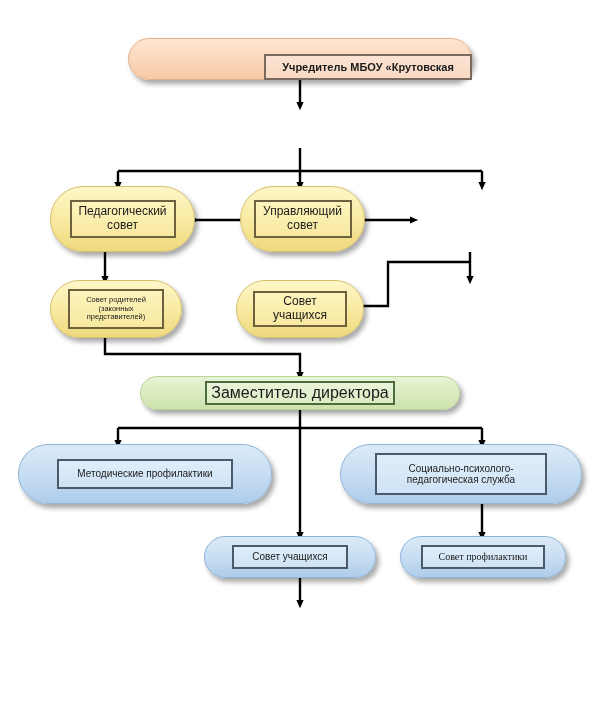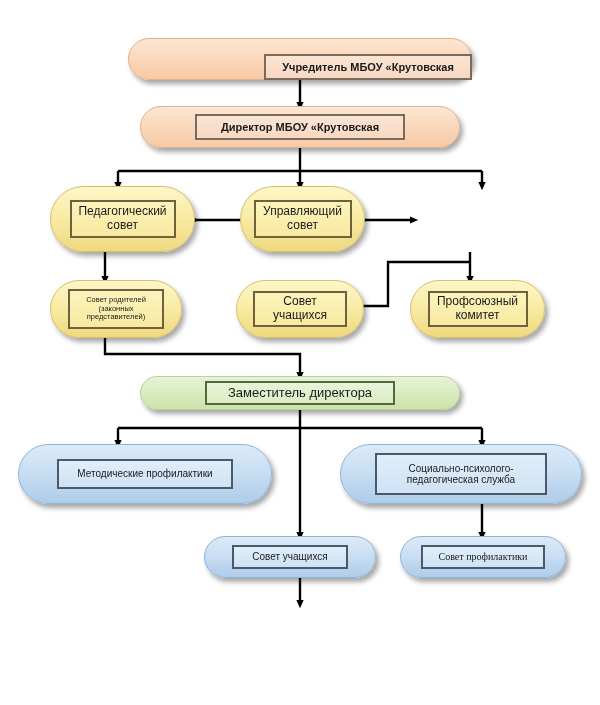--- a/index.html
+++ b/index.html
@@ -55,21 +55,21 @@
   }
   .ibox.yellow{
     background:linear-gradient(180deg,#fdf4bc 0%,#f8e9a0 100%);
     border:2px solid #6e6140;
     font-size:12px;
   }
   .ibox.yellow.small{ font-size:7.5px; }
   .ibox.green{
     background:linear-gradient(180deg,#e9f4d9 0%,#dcecc4 100%);
     border:2px solid #4d6b3c;
-    font-size:13px;
+    font-size:16px;
   }
   .ibox.blue{
     background:linear-gradient(180deg,#dfeefb 0%,#cfe2f4 100%);
     border:2px solid #4a5a6b;
     font-size:10px;
   }
 </style>
 </head>
 <body>
 
@@ -110,23 +110,20 @@
       <path d="M482,504 L482,536" marker-end="url(#ah)"></path>
 
       <path d="M300,578 L300,604" marker-end="url(#ah)"></path>
     </g>
   </svg>
 
   <div class="pill peach" style="left:128px;top:38px;width:344px;height:42px;">
     <div class="ibox peach" style="left:68px;top:8px;width:208px;height:26px;position:relative;">Учредитель МБОУ «Крутовская</div>
   </div>
 
-  <div class="pill peach" style="left:140px;top:106px;width:320px;height:42px;">
-    <div class="ibox peach" style="position:relative;width:210px;height:26px;">Директор МБОУ «Крутовская</div>
-  </div>
 
   <div class="pill yellow" style="left:50px;top:186px;width:145px;height:66px;">
     <div class="ibox yellow" style="position:relative;width:106px;height:38px;white-space:pre-line;">Педагогический
 совет</div>
   </div>
 
   <div class="pill yellow" style="left:240px;top:186px;width:125px;height:66px;">
     <div class="ibox yellow" style="position:relative;width:98px;height:38px;white-space:pre-line;">Управляющий
 совет</div>
   </div>
@@ -136,24 +133,20 @@
     <div class="ibox yellow small" style="position:relative;width:96px;height:40px;white-space:pre-line;">Совет родителей
 (законных
 представителей)</div>
   </div>
 
   <div class="pill yellow" style="left:236px;top:280px;width:128px;height:58px;">
     <div class="ibox yellow" style="position:relative;width:94px;height:36px;white-space:pre-line;">Совет
 учащихся</div>
   </div>
 
-  <div class="pill yellow" style="left:410px;top:280px;width:135px;height:58px;">
-    <div class="ibox yellow" style="position:relative;width:100px;height:36px;white-space:pre-line;">Профсоюзный
-комитет</div>
-  </div>
 
   <div class="pill green" style="left:140px;top:376px;width:320px;height:34px;">
     <div class="ibox green" style="position:relative;width:190px;height:24px;">Заместитель директора</div>
   </div>
 
   <div class="pill blue" style="left:18px;top:444px;width:254px;height:60px;">
     <div class="ibox blue" style="position:relative;width:176px;height:30px;">Методические профилактики</div>
   </div>
 
   <div class="pill blue" style="left:340px;top:444px;width:242px;height:60px;">

